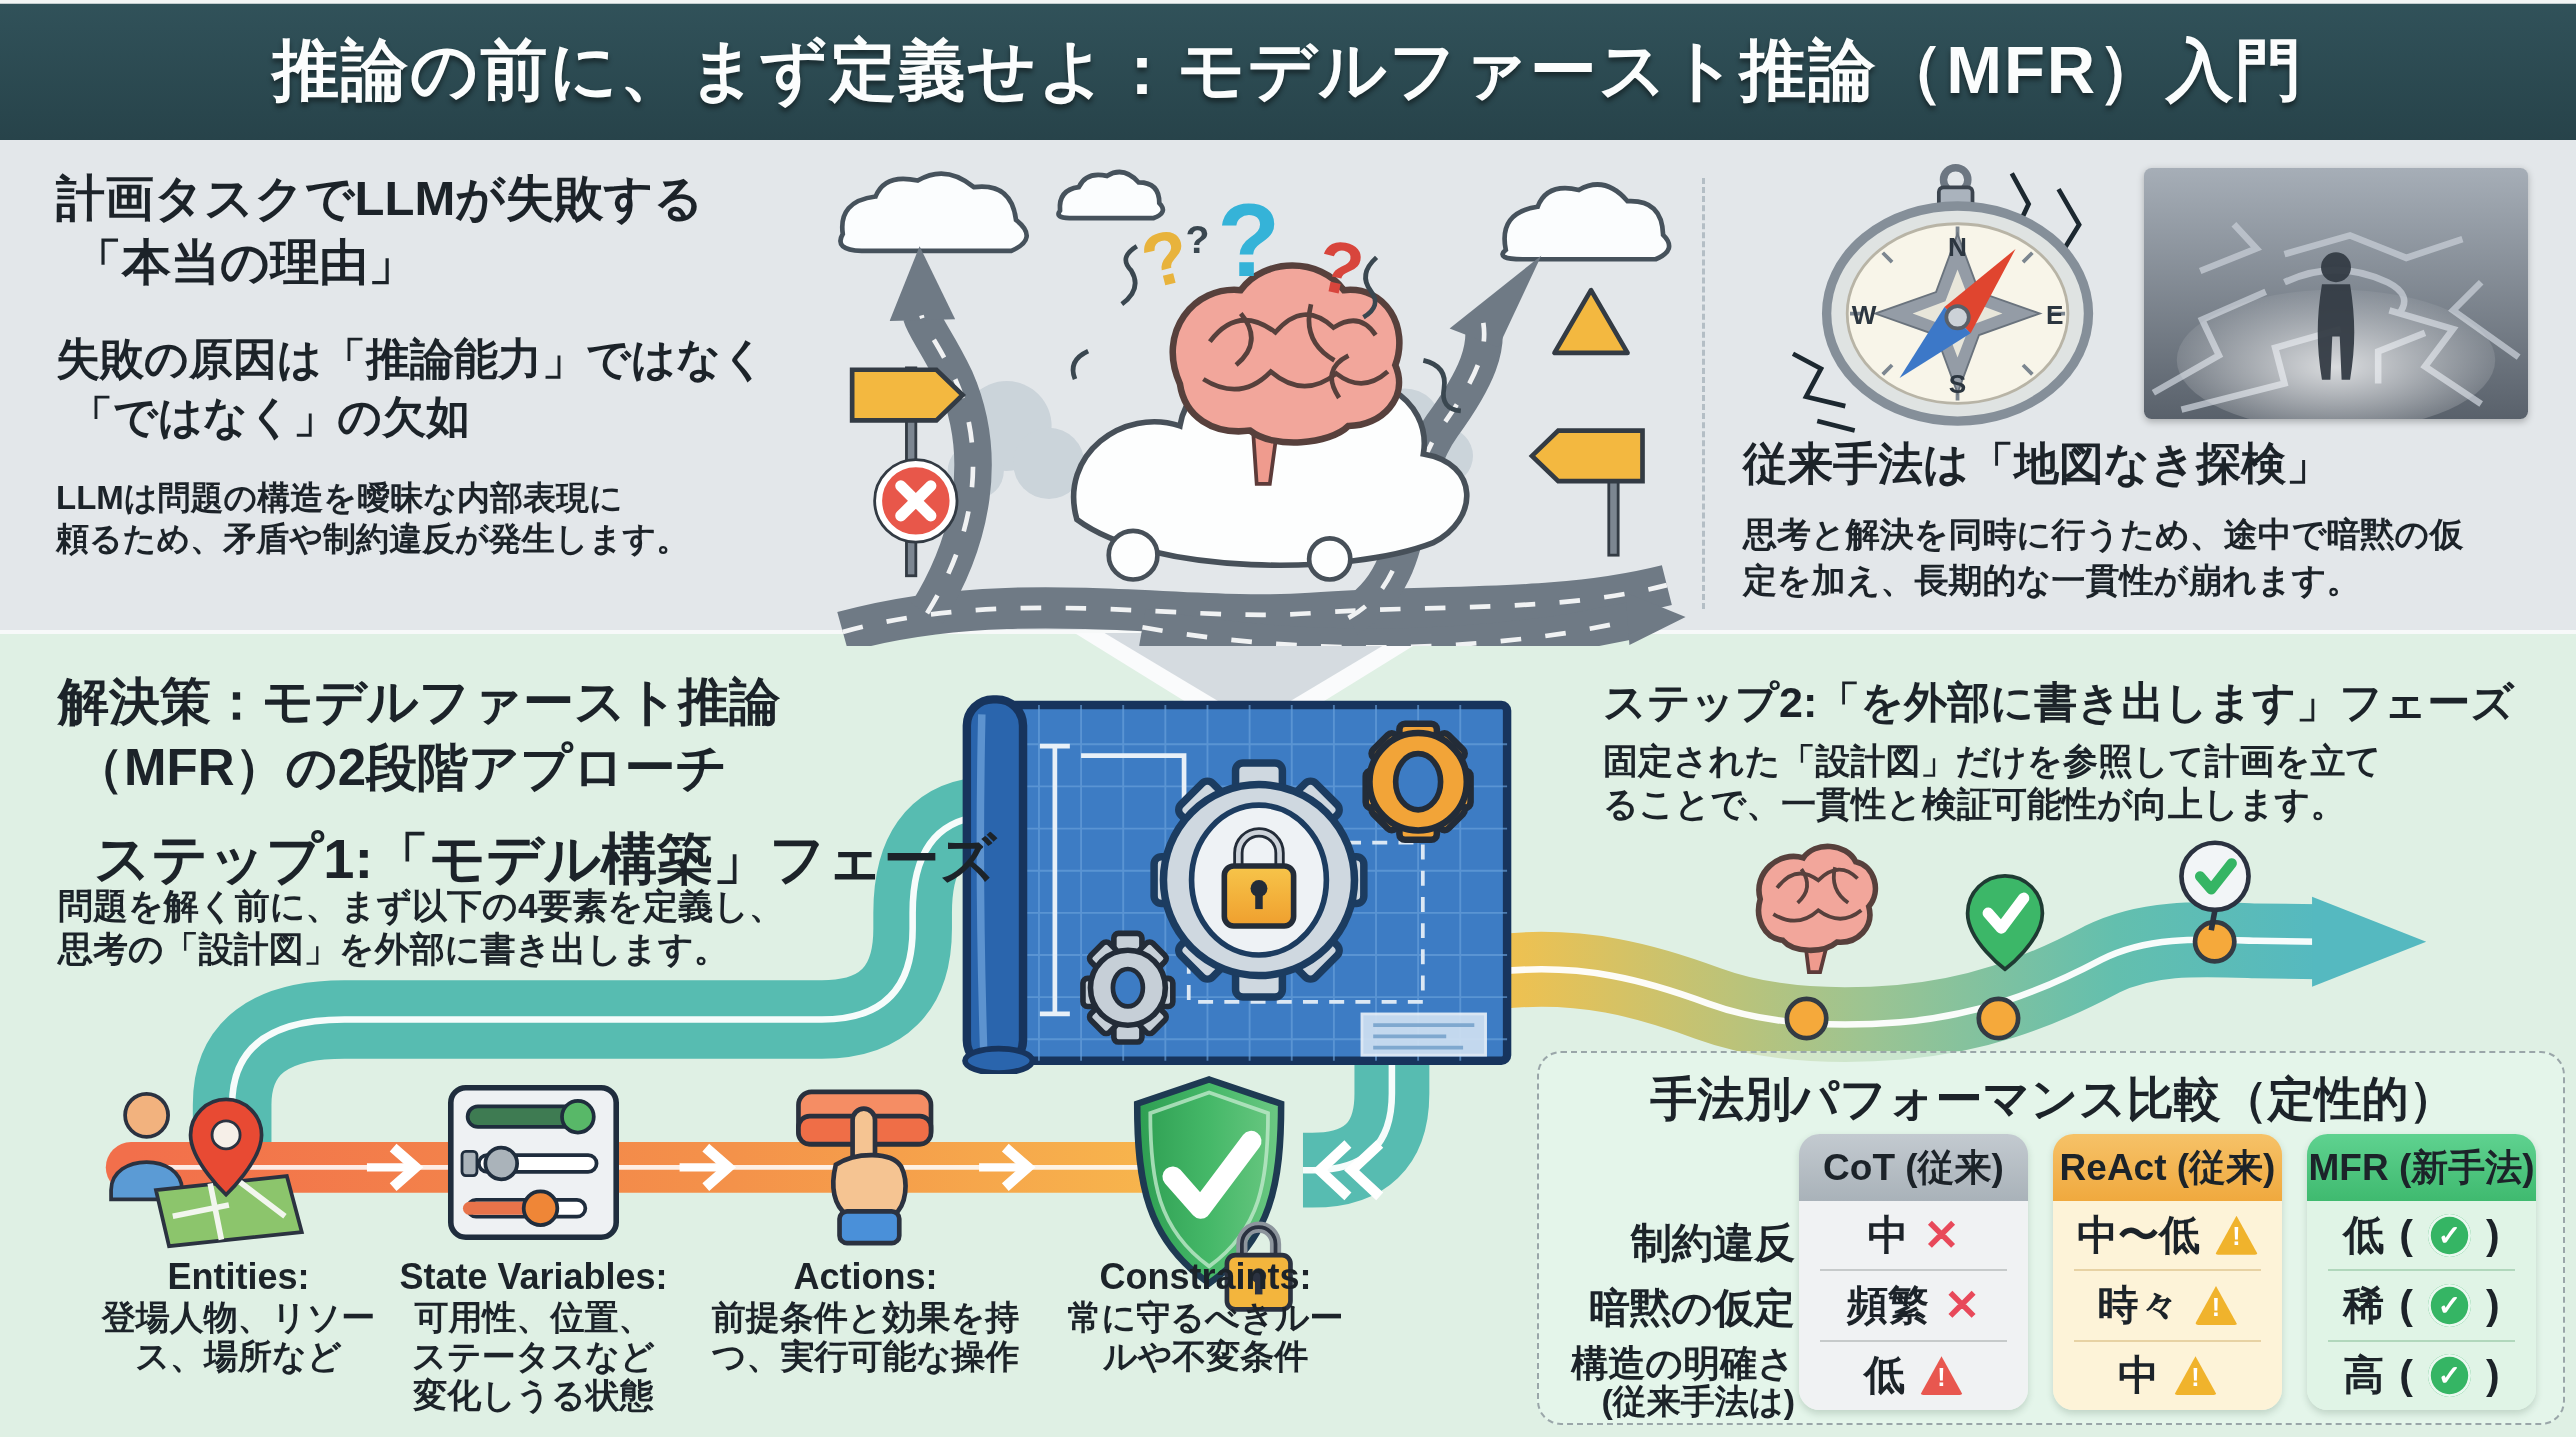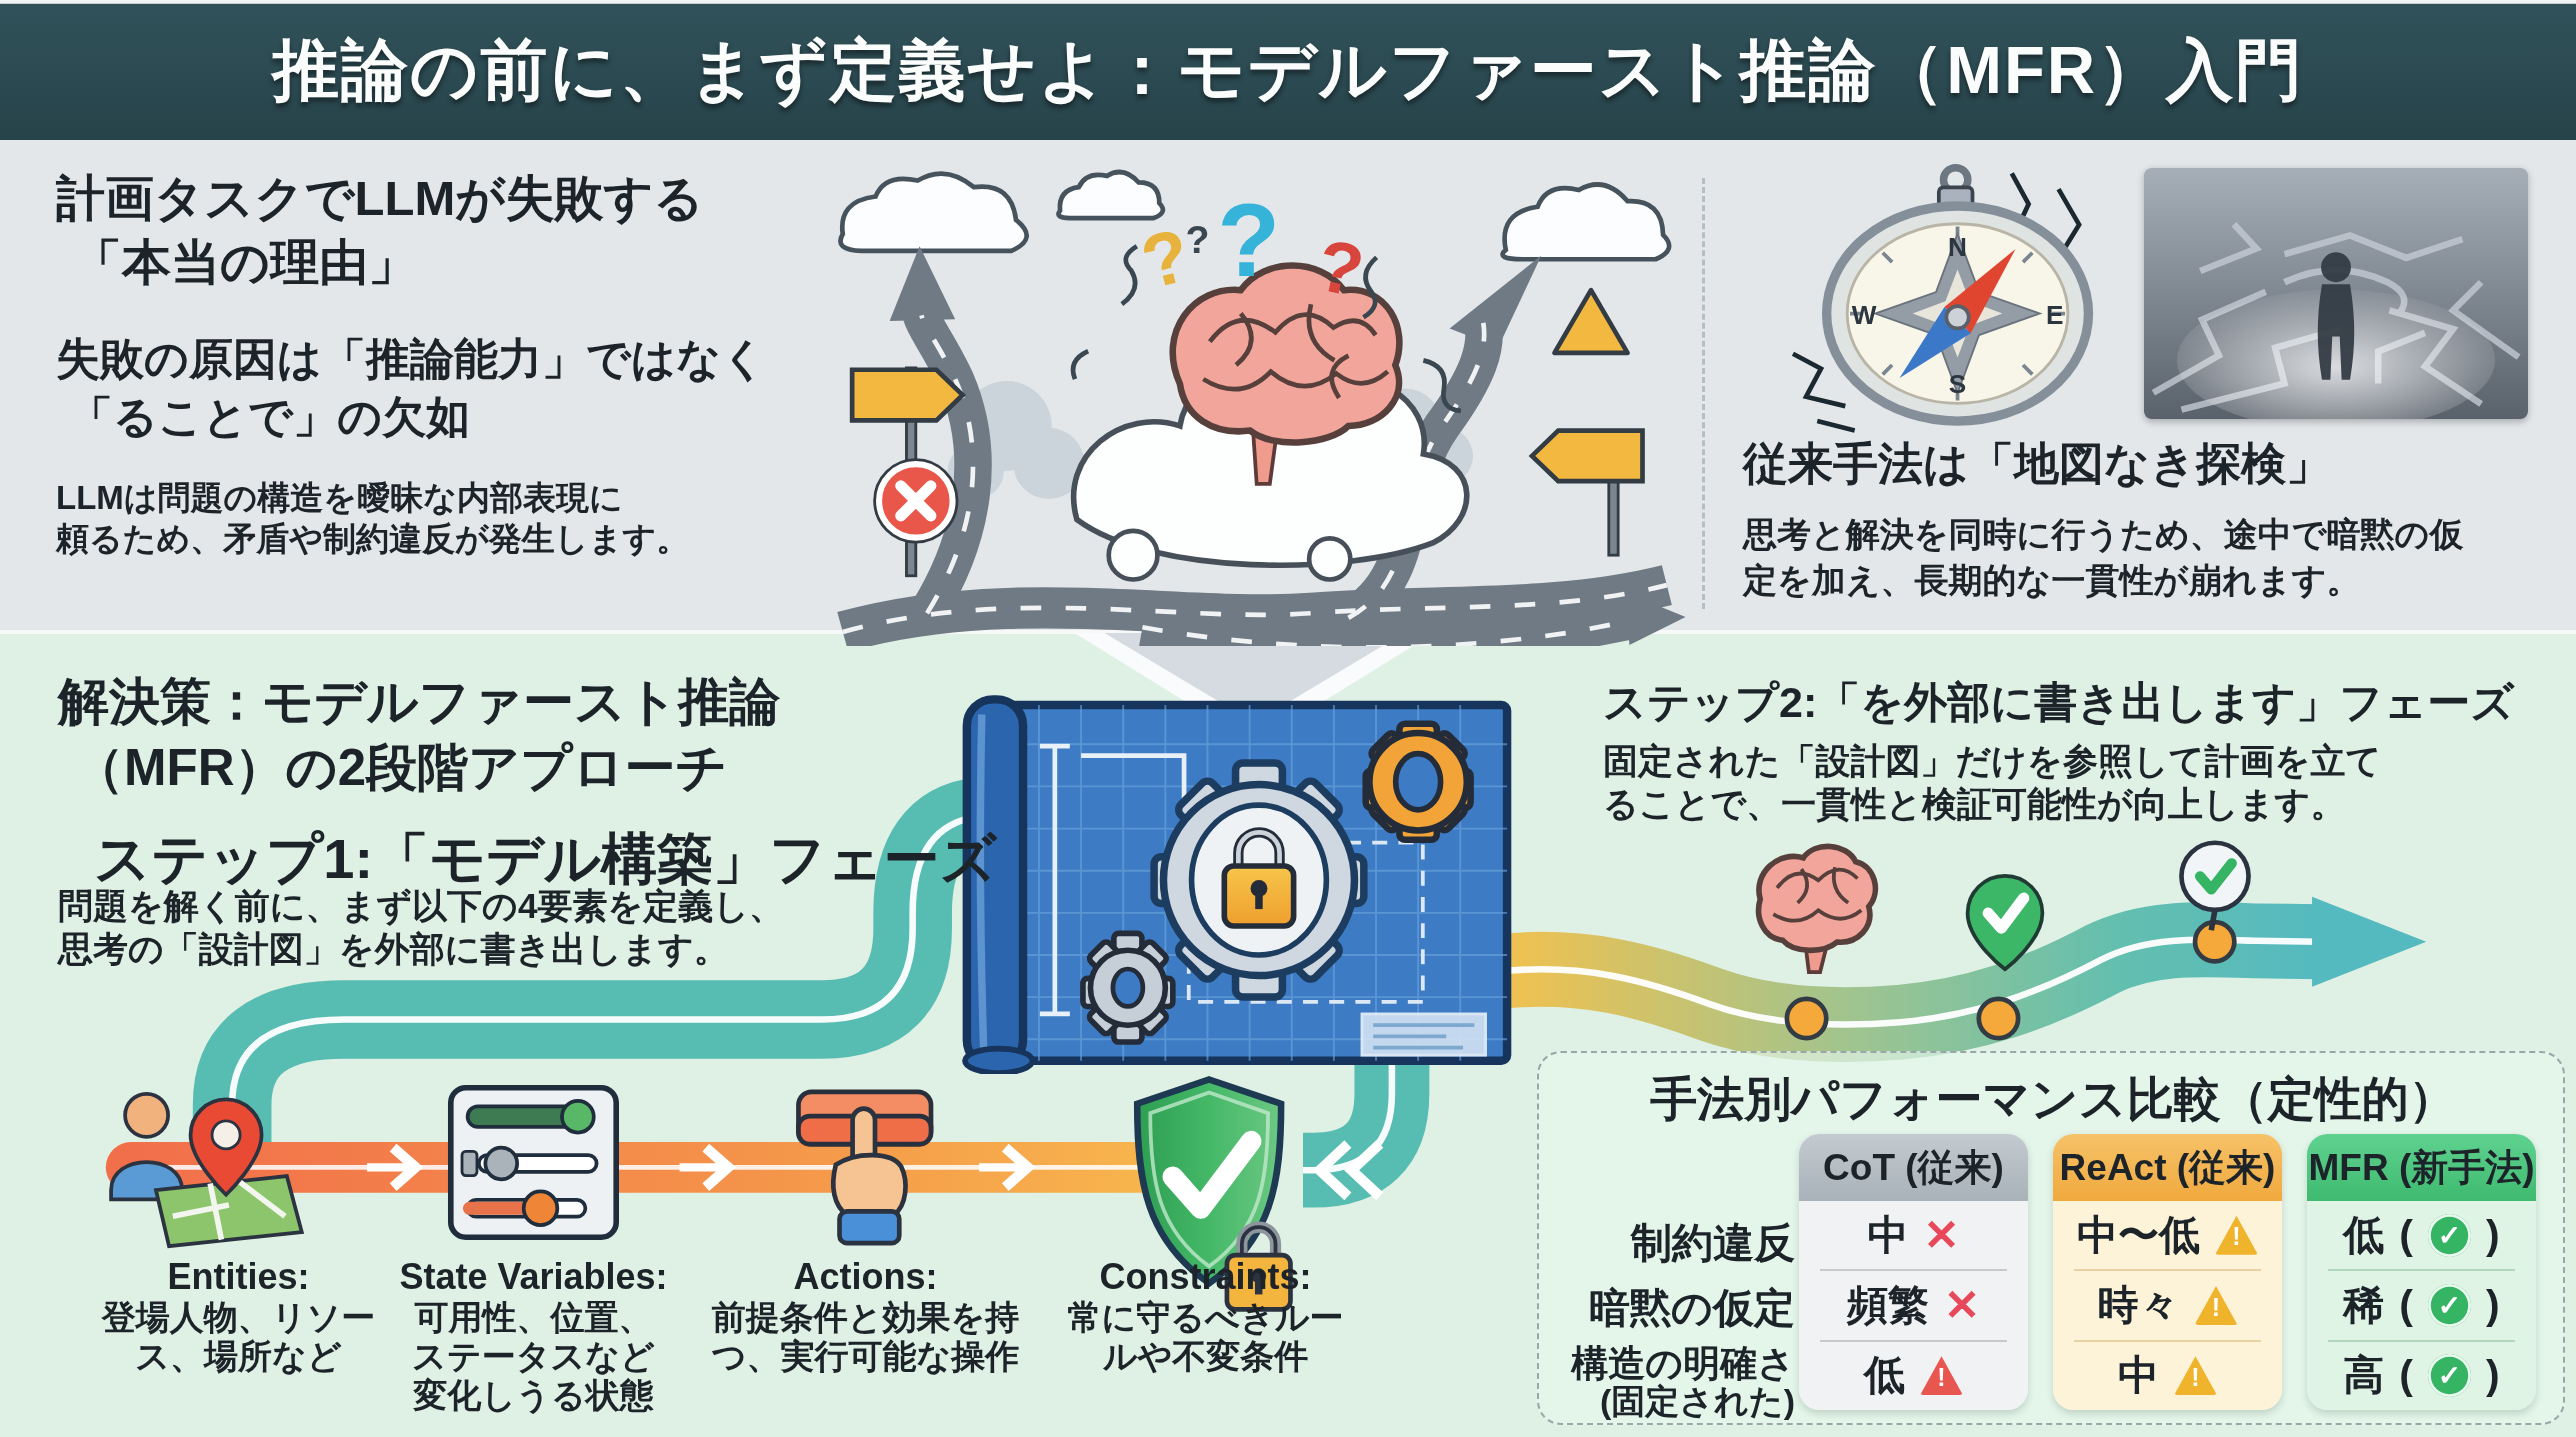--- a/index.html
+++ b/index.html
@@ -385,21 +385,21 @@
 
   <svg class="abs" style="left:2174px;top:839px;" width="82" height="97" viewBox="0 0 88 104">
     <path d="M 44 76 L 40 98" stroke="#2b3240" stroke-width="6"></path>
     <circle cx="44" cy="40" r="36" fill="#f2f5f7" stroke="#2b3240" stroke-width="5"></circle>
     <polyline points="28,40 40,54 62,26" fill="none" stroke="#35b564" stroke-width="11" stroke-linecap="round" stroke-linejoin="round"></polyline>
   </svg>
 
   <div class="t" style="left:56px;top:170px;font-size:49px;">計画タスクでLLMが失敗する</div>
   <div class="t" style="left:73px;top:234px;font-size:49px;">「本当の理由」</div>
   <div class="t" style="left:56px;top:333px;font-size:44px;">失敗の原因は「推論能力」ではなく</div>
-  <div class="t" style="left:69px;top:391px;font-size:44px;">「ることで」の欠如</div>
+  <div class="t" style="left:69px;top:391px;font-size:44px;">「ではなく」の欠如</div>
   <div class="t" style="left:56px;top:479px;font-size:33px;">LLMは問題の構造を曖昧な内部表現に</div>
   <div class="t" style="left:56px;top:520px;font-size:33px;">頼るため、矛盾や制約違反が発生します。</div>
 
   <div class="t" style="left:1743px;top:438px;font-size:45px;">従来手法は「地図なき探検」</div>
   <div class="t" style="left:1743px;top:515px;font-size:34px;">思考と解決を同時に行うため、途中で暗黙の仮</div>
   <div class="t" style="left:1743px;top:561px;font-size:34px;">定を加え、長期的な一貫性が崩れます。</div>
 
   <div class="t" style="left:58px;top:672px;font-size:51px;">解決策：モデルファースト推論</div>
   <div class="t" style="left:73px;top:738px;font-size:51px;">（MFR）の2段階アプローチ</div>
   <div class="t" style="left:58px;top:827px;font-size:56px;margin-left:36px;">ステップ1:「モデル構築」フェーズ</div>
@@ -431,21 +431,21 @@
     <div class="bold" style="font-size:34px;line-height:39px;">常に守るべきルー</div>
     <div class="bold" style="font-size:34px;line-height:39px;">ルや不変条件</div>
   </div>
 
   <div class="panel">
     <div class="abs bold" style="left:0;top:15px;width:1028px;text-align:center;font-size:47px;">手法別パフォーマンス比較（定性的）</div>
 
     <div class="rowlab" style="top:163px;font-size:41px;">制約違反</div>
     <div class="rowlab" style="top:228px;font-size:41px;">暗黙の仮定</div>
     <div class="rowlab" style="top:286px;font-size:37px;">構造の明確さ</div>
-    <div class="rowlab" style="top:326px;font-size:34px;">(固定された)</div>
+    <div class="rowlab" style="top:326px;font-size:34px;">(従来手法は)</div>
 
     <div class="col" style="left:260px;">
       <div class="col-h" style="background:linear-gradient(#c3cad0,#a9b2b9);">CoT (従来)</div>
       <div class="col-b" style="background:#f0f2f3;">
         <div class="cell">
           <span>中</span>
             <span class="x-ic">✕</span>
         </div>
         <div class="sep"></div>
         <div class="cell">

